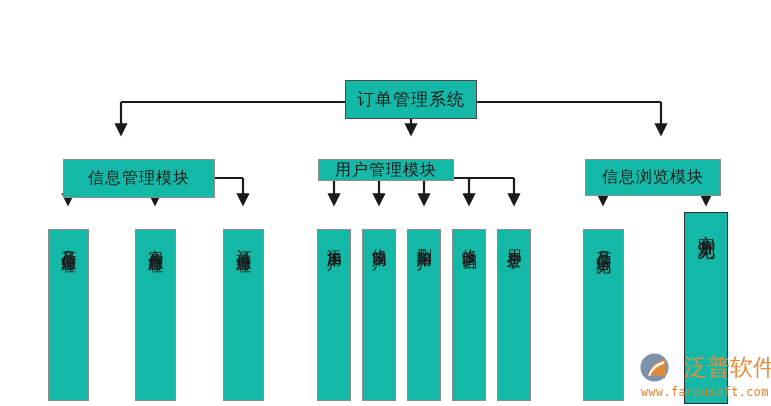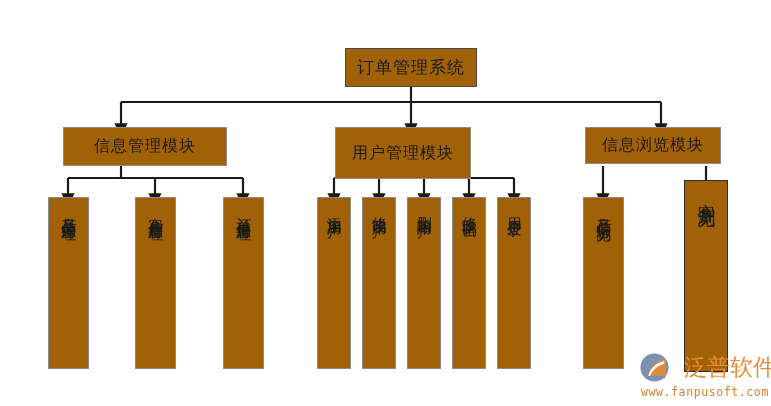--- a/index.html
+++ b/index.html
@@ -22,26 +22,27 @@
     left: 0;
     top: 0;
     width: 771px;
     height: 406px;
   }
 
   
   .node {
     position: absolute;
     box-sizing: border-box;
-    background: #a16207;
+    background: #14b8a6;
     display: flex;
     align-items: center;
     justify-content: center;
     color: #1a1a1a;
     z-index: 3;
+    margin-top: 32px;
   }
   .node.root {
     border: 1px solid #4a4a4a;
     font-size: 17px;
     letter-spacing: 1px;
   }
   .node.module {
     border: 1px solid #8d8d8d;
     font-size: 16px;
     letter-spacing: 1px;
@@ -144,25 +145,25 @@
     <path d="M514,178 L514,196" stroke="#1a1a1a" stroke-width="2.2" fill="none" marker-end="url(#arr)"></path>
 
     <path d="M603,166 L603,196" stroke="#1a1a1a" stroke-width="2.2" fill="none" marker-end="url(#arr)"></path>
     <path d="M706,166 L706,196" stroke="#1a1a1a" stroke-width="2.2" fill="none" marker-end="url(#arr)"></path>
   </svg>
 
   <div class="node root" style="left:345px; top:48px; width:132px; height:39px;">
     <span>订单管理系统</span>
   </div>
 
-  <div class="node module" style="left:63px; top:127px; width:164px; height:39px;">
+  <div class="node module" style="left:63px; top:127px; width:152px; height:39px;">
     <span>信息管理模块</span>
   </div>
 
-  <div class="node module" style="left:335px; top:127px; width:136px; height:52px;">
+  <div class="node module" style="left:318px; top:127px; width:136px; height:22px;">
     <span>用户管理模块</span>
   </div>
 
   <div class="node module" style="left:585px; top:127px; width:136px; height:37px;">
     <span>信息浏览模块</span>
   </div>
 
   <div class="node leaf" style="left:48px; top:197px; width:41px; height:172px;">
     <span class="vlabel">产品信息管理</span>
   </div>

